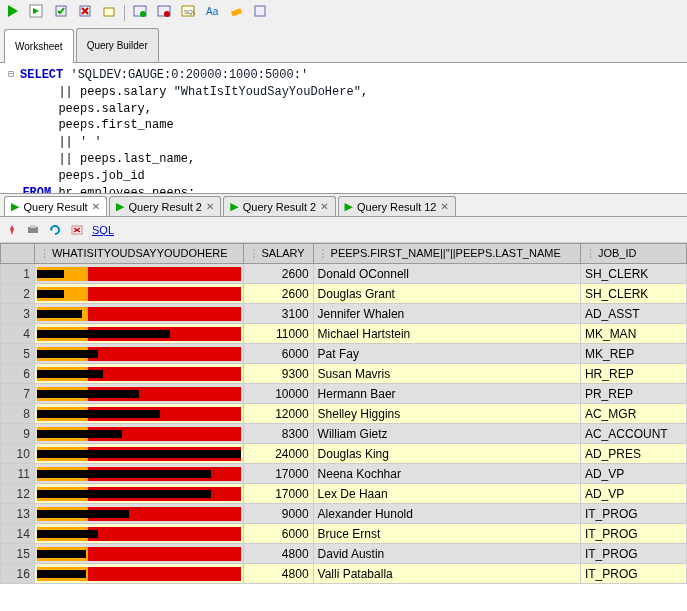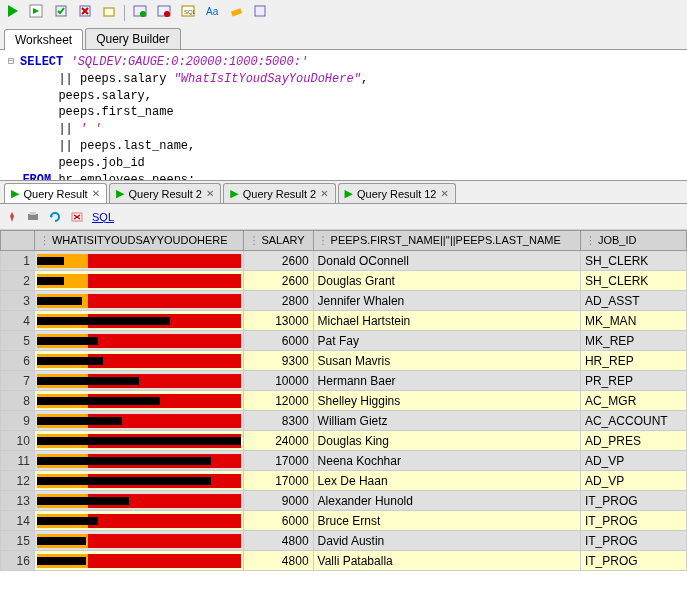--- a/index.html
+++ b/index.html
@@ -1,24 +1,24 @@
 <!DOCTYPE html>
 <html><head>
 <meta charset="utf-8">
 <style>
 * { box-sizing: border-box; margin: 0; padding: 0; }
 body { font-family: Tahoma, Arial, sans-serif; font-size: 11px; background: #fff; width: 687px; height: 611px; overflow: hidden; position: relative; }
 .toolbar { height: 26px; padding: 2px 4px; display: flex; align-items: center; gap: 6px; background: #f0f0f0; }
 .toolbar .icon { width: 18px; height: 18px; display: inline-flex; align-items: flex-start; justify-content: center; cursor: pointer; }
 .tabs { display: flex; padding: 2px 4px 0; background: #f0f0f0; border-bottom: 1px solid #999; }
-.tab { padding: 3px 10px; background: #e8e8e8; border: 1px solid #999; border-bottom: none; margin-right: 2px; font-size: 12px; cursor: pointer; border-radius: 3px 3px 0 0; }
+.tab { padding: 11px 10px; background: #e8e8e8; border: 1px solid #999; border-bottom: none; margin-right: 2px; font-size: 10px; cursor: pointer; border-radius: 3px 3px 0 0; }
 .tab.active { background: #fff; position: relative; top: 1px; }
 .editor { padding: 4px 8px; font-family: 'Courier New', monospace; font-size: 12px; line-height: 1.4; background: #fff; height: 130px; overflow: auto; white-space: pre; }
 .editor .kw { color: #0000cc; font-weight: bold; }
-.editor .str { color: #a21caf; font-style: italic; }
+.editor .str { color: #0f172a; }
 .editor .fold { color: #888; font-size: 10px; vertical-align: middle; }
 .result-tabs { display: flex; padding: 2px 4px 0; background: #f0f0f0; border-top: 1px solid #999; border-bottom: 1px solid #999; }
 .result-tab { display: flex; align-items: center; gap: 4px; padding: 3px 6px; background: #e8e8e8; border: 1px solid #999; border-bottom: none; margin-right: 2px; font-size: 11px; cursor: pointer; border-radius: 3px 3px 0 0; }
 .result-tab.active { background: #fff; }
 .result-tab .close { color: #666; font-size: 10px; cursor: pointer; }
 .result-tab .play { color: #00aa00; }
 .result-toolbar { height: 26px; padding: 2px 6px; display: flex; align-items: center; gap: 8px; background: #f0f0f0; border-bottom: 1px solid #ccc; }
 .sql-link { color: #0000cc; text-decoration: underline; cursor: pointer; font-size: 11px; }
 .status-text { font-size: 11px; color: #333; }
 .grid { background: #fff; overflow: auto; height: 390px; }
@@ -209,33 +209,33 @@
           <td class="jobid">SH_CLERK</td>
         </tr>
         <tr>
           <td class="rownum">3</td>
           <td class="gauge-cell">
             <div class="gauge">
               <div class="yellow" style="width:25%"></div>
               <div class="bar" style="width:22%"></div>
             </div>
           </td>
-          <td class="salary">2800</td>
+          <td class="salary">3100</td>
           <td class="name">Jennifer Whalen</td>
           <td class="jobid">AD_ASST</td>
         </tr>
         <tr>
           <td class="rownum">4</td>
           <td class="gauge-cell">
             <div class="gauge">
               <div class="yellow" style="width:25%"></div>
               <div class="bar" style="width:65%"></div>
             </div>
           </td>
-          <td class="salary">13000</td>
+          <td class="salary">11000</td>
           <td class="name">Michael Hartstein</td>
           <td class="jobid">MK_MAN</td>
         </tr>
         <tr>
           <td class="rownum">5</td>
           <td class="gauge-cell">
             <div class="gauge">
               <div class="yellow" style="width:25%"></div>
               <div class="bar" style="width:30%"></div>
             </div>

